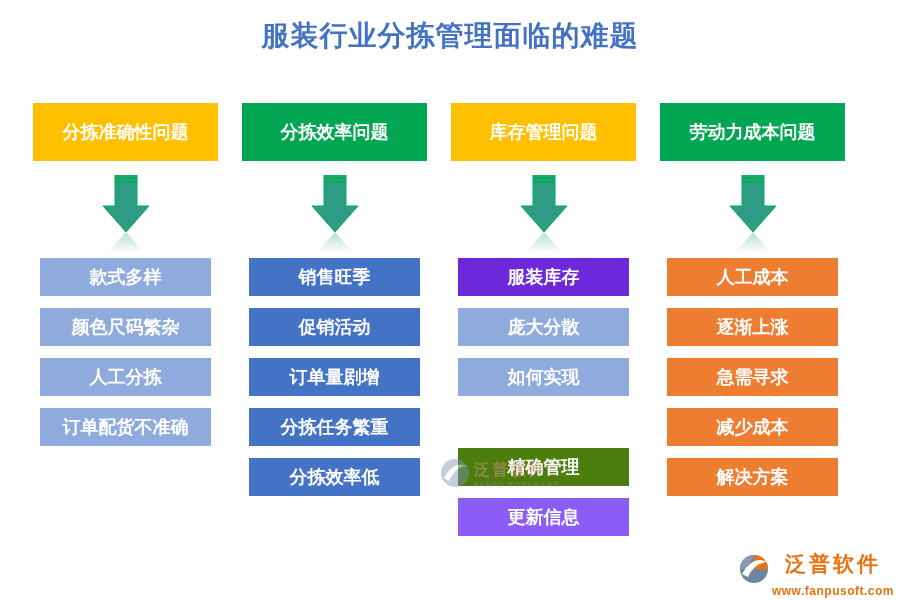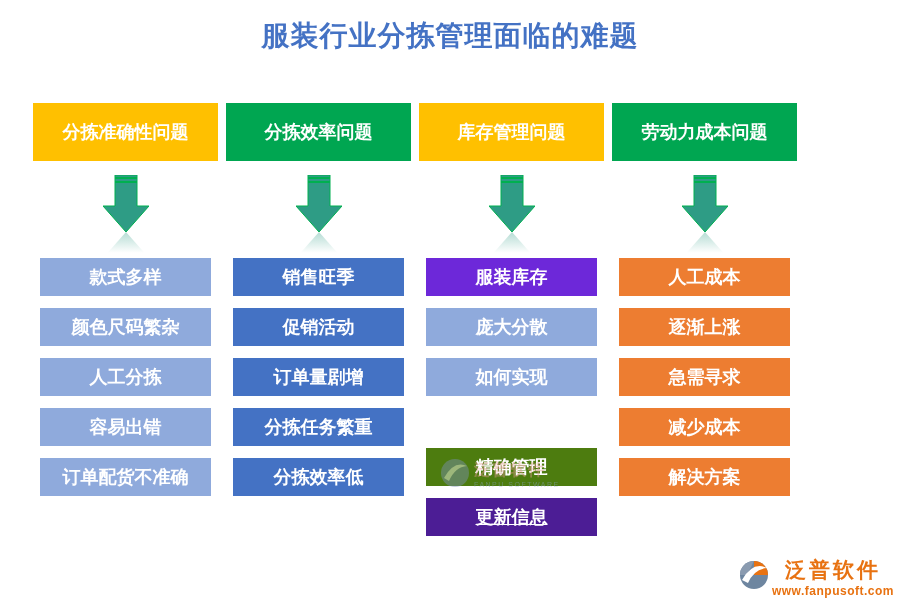--- a/index.html
+++ b/index.html
@@ -17,21 +17,21 @@
     text-align: center;
     font-size: 28px;
     font-weight: bold;
     letter-spacing: 1px;
   }
   .columns {
     position: absolute;
     left: 33px; top: 103px;
     width: 814px;
     display: flex;
-    gap: 8px;
+    gap: 24px;
   }
   .column { width: 185px; }
   .header {
     height: 58px;
     display: flex;
     align-items: center;
     justify-content: center;
     color: #fff;
     font-size: 18px;
     font-weight: bold;
@@ -77,21 +77,21 @@
   }
   .logo {
     position: absolute;
     right: 6px; bottom: 3px;
     display: flex;
     align-items: flex-start;
     gap: 3px;
   }
   .logo .lg-text { text-align: center; line-height: 1; }
   .logo .lg-brand { font-size: 21px; font-weight: bold; letter-spacing: 3px; }
-  .logo .lg-url  { font-size: 12px; font-weight: bold; margin-top: 5px; letter-spacing: 0.5px; }
+  .logo .lg-url  { font-size: 12px; font-weight: bold; margin-top: 11px; letter-spacing: 0.5px; }
 </style>
 </head>
 <body>
 
 <svg width="0" height="0" style="position:absolute">
   <defs>
     <linearGradient id="refGrad" x1="0" y1="0" x2="0" y2="1">
       <stop offset="0" stop-color="#2E9C85" stop-opacity="0.35"></stop>
       <stop offset="0.8" stop-color="#2E9C85" stop-opacity="0"></stop>
     </linearGradient>
@@ -113,21 +113,20 @@
           <rect x="12" y="6" width="22" height="2" fill="#00B050"></rect>
         </svg>
         <svg width="46" height="26" viewBox="0 0 46 26">
           <polygon points="0,26 23,0 46,26 34,26 34,26 12,26" fill="url(#refGrad)"></polygon>
         </svg>
       </div>
       <div class="items">
         <div class="item" style="background: rgb(143, 170, 220);">款式多样</div>
         <div class="item" style="background: rgb(143, 170, 220);">颜色尺码繁杂</div>
         <div class="item" style="background: rgb(143, 170, 220);">人工分拣</div>
-        <div class="item" style="background: rgb(143, 170, 220);">容易出错</div>
         <div class="item" style="background: rgb(143, 170, 220);">订单配货不准确</div>
       </div>
     </div>
 
     <div class="column">
       <div class="header" style="background: rgb(0, 166, 81);">分拣效率问题</div>
       <div class="arrow-wrap">
         <svg width="46" height="57" viewBox="0 0 46 57">
           <polygon points="12,0 34,0 34,31 46,31 23,57 0,31 12,31" fill="#2E9C85" stroke="#00B050" stroke-width="1"></polygon>
           <rect x="12" y="2" width="22" height="2" fill="#00B050"></rect>
@@ -156,21 +155,21 @@
         </svg>
         <svg width="46" height="26" viewBox="0 0 46 26">
           <polygon points="0,26 23,0 46,26 34,26 34,26 12,26" fill="url(#refGrad)"></polygon>
         </svg>
       </div>
       <div class="items">
         <div class="item" style="background: #6d28d9;">服装库存</div>
         <div class="item" style="background: rgb(143, 170, 220);">庞大分散</div>
         <div class="item" style="background: rgb(143, 170, 220);">如何实现</div>
         <div class="item" style="background: #4d7c0f; margin-top: 40px;">精确管理</div>
-        <div class="item" style="background: #4c1d95; text-decoration: underline;">更新信息</div>
+        <div class="item" style="background: #8b5cf6;">更新信息</div>
       </div>
     </div>
 
     <div class="column">
       <div class="header" style="background: rgb(0, 166, 81);">劳动力成本问题</div>
       <div class="arrow-wrap">
         <svg width="46" height="57" viewBox="0 0 46 57">
           <polygon points="12,0 34,0 34,31 46,31 23,57 0,31 12,31" fill="#2E9C85" stroke="#00B050" stroke-width="1"></polygon>
           <rect x="12" y="2" width="22" height="2" fill="#00B050"></rect>
           <rect x="12" y="6" width="22" height="2" fill="#00B050"></rect>

